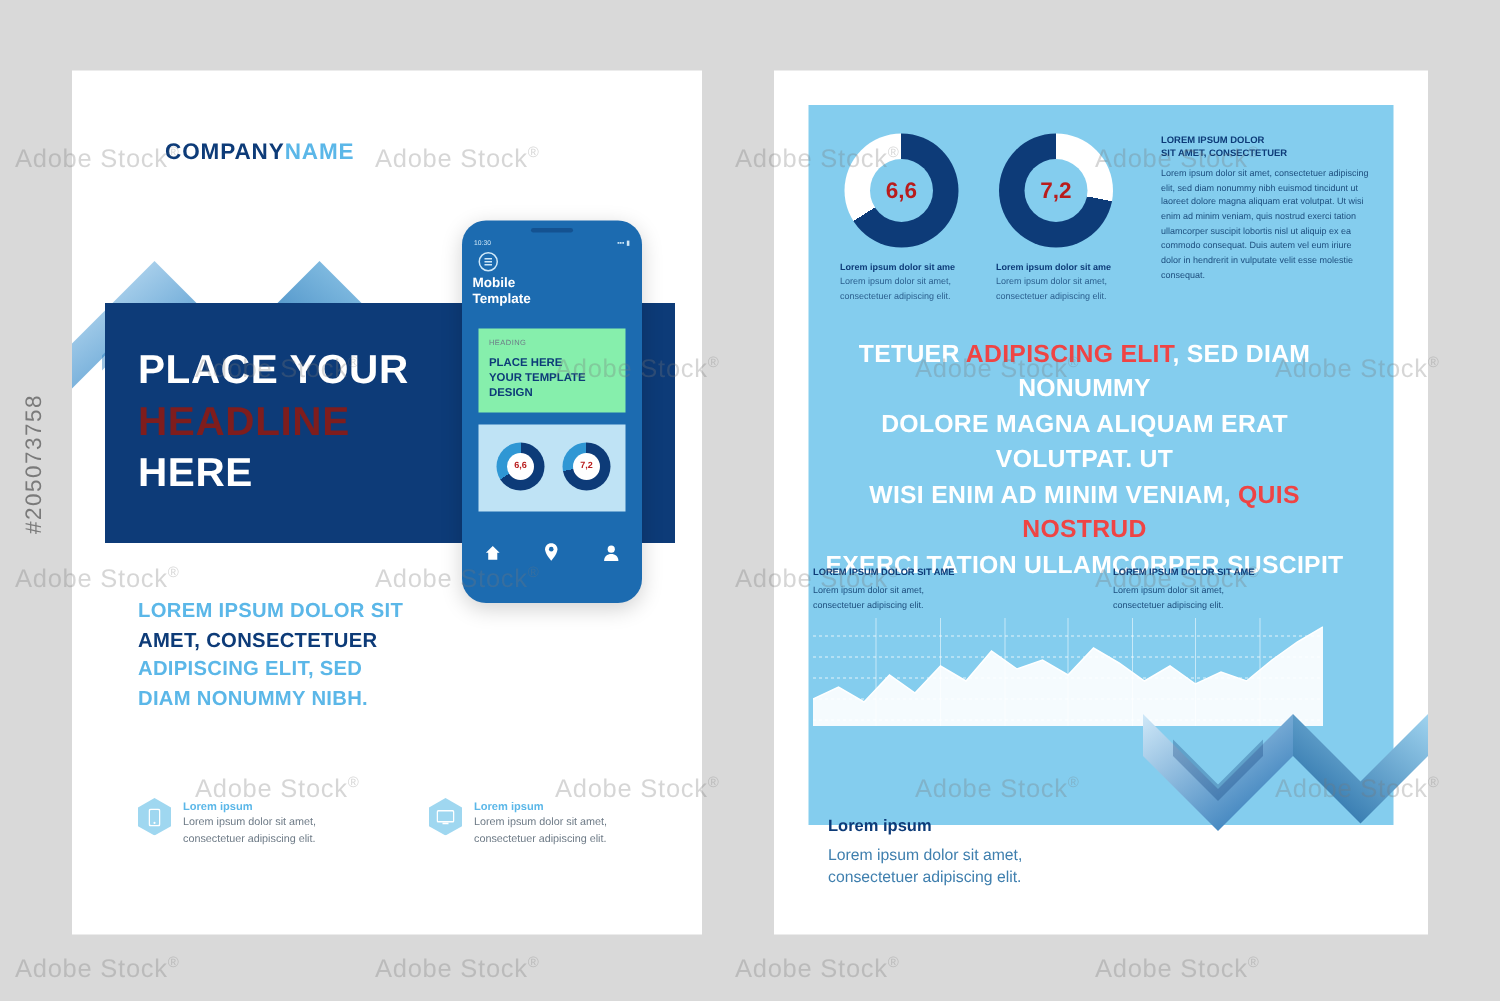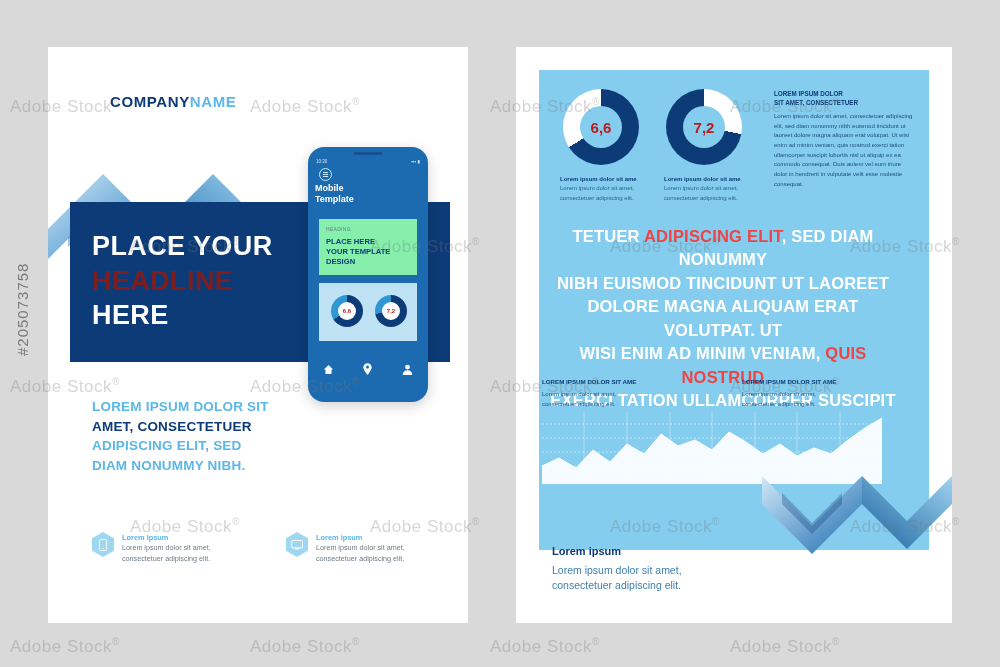--- a/index.html
+++ b/index.html
@@ -305,21 +305,20 @@
       <div>LOREM IPSUM DOLOR</div>
       <div>SIT AMET, CONSECTETUER</div>
     </div>
     <div>Lorem ipsum dolor sit amet, consectetuer adipiscing elit, sed diam nonummy nibh euismod tincidunt ut laoreet dolore magna aliquam erat volutpat. Ut wisi enim ad minim veniam, quis nostrud exerci tation ullamcorper suscipit lobortis nisl ut aliquip ex ea commodo consequat. Duis autem vel eum iriure dolor in hendrerit in vulputate velit esse molestie consequat.</div>
   </div>
 
   <div class="rp-body">
     <div>
       <span>TETUER </span><span class="dk">ADIPISCING ELIT</span><span>, SED DIAM NONUMMY</span>
     </div>
-    <div>NIBH EUISMOD TINCIDUNT UT LAOREET</div>
     <div>DOLORE MAGNA ALIQUAM ERAT VOLUTPAT. UT</div>
     <div>
       <span>WISI ENIM AD MINIM VENIAM, </span><span class="dk">QUIS NOSTRUD</span>
     </div>
     <div>EXERCI TATION ULLAMCORPER SUSCIPIT</div>
   </div>
 
   <div class="rp-subcols">
     <div class="rp-subcol">
       <div class="hd">LOREM IPSUM DOLOR SIT AME</div>

